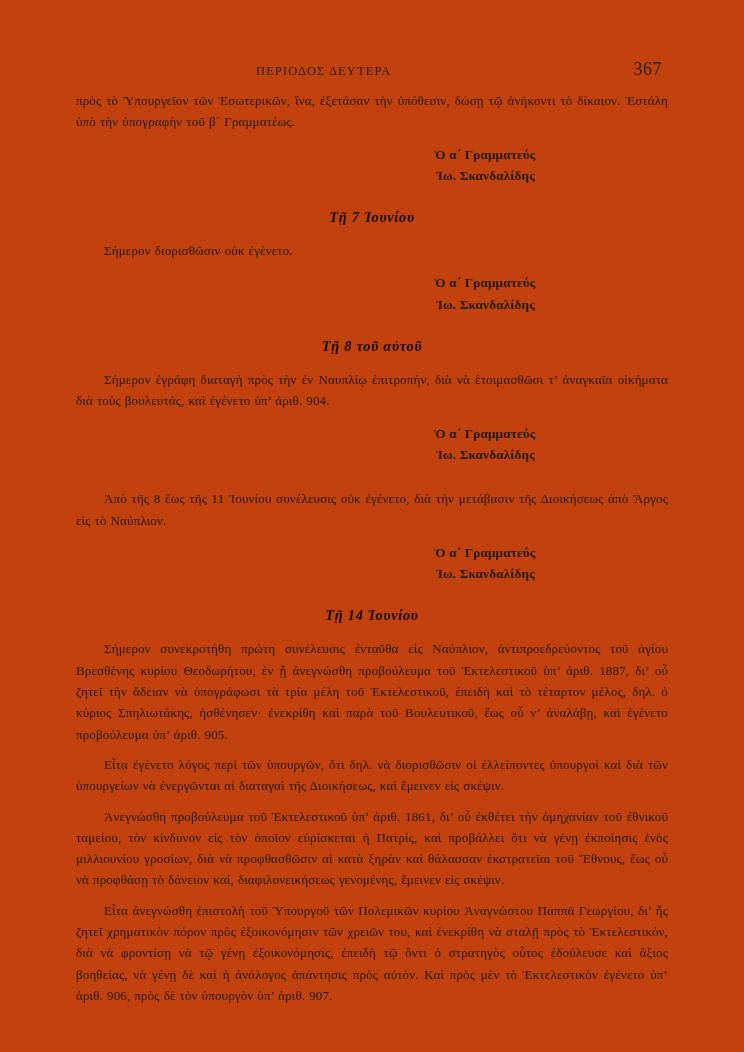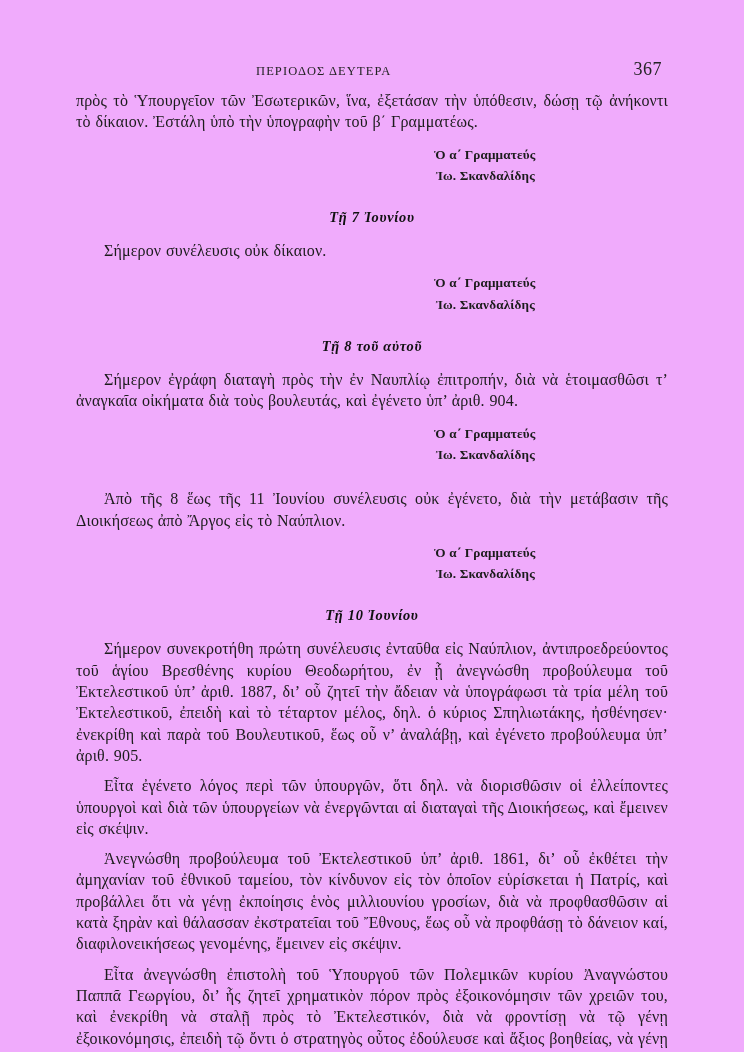--- a/index.html
+++ b/index.html
@@ -15,21 +15,21 @@
     position: relative;
     overflow: hidden;
   }
 
   .page {
     position: absolute;
     left: 0;
     top: 0;
     width: 744px;
     height: 1052px;
-    background: #f0abfc;
+    background: #c2410c;
   }
 
   
   .running-head {
     position: absolute;
     left: 76px;
     top: 62px;
     width: 592px;
     height: 22px;
   }
@@ -54,21 +54,21 @@
   
   .body-col {
     position: absolute;
     left: 76px;
     top: 90px;
     width: 592px;
   }
 
   p.para {
     margin: 0 0 0 0;
-    font-size: 16px;
+    font-size: 13px;
     line-height: 21.3px;
     text-align: justify;
     text-indent: 28px;
     letter-spacing: 0.15px;
     word-spacing: 0.6px;
     color: #1c1c1c;
     hyphens: manual;
   }
   p.para.noindent {
     text-indent: 0;
@@ -134,21 +134,21 @@
     <div class="sig-gap-before"></div>
     <div class="signature">
       <span class="sig-line">Ὁ α΄ Γραμματεύς</span>
       <span class="sig-line sig-name">Ἰω. Σκανδαλίδης</span>
     </div>
 
     <div class="head-gap-before"></div>
     <h2 class="date-heading">Τῇ 7 Ἰουνίου</h2>
     <div class="head-gap-after"></div>
 
-    <p class="para">Σήμερον συνέλευσις οὐκ δίκαιον.</p>
+    <p class="para">Σήμερον διορισθῶσιν οὐκ ἐγένετο.</p>
 
     <div class="sig-gap-before"></div>
     <div class="signature">
       <span class="sig-line">Ὁ α΄ Γραμματεύς</span>
       <span class="sig-line sig-name">Ἰω. Σκανδαλίδης</span>
     </div>
 
     <div class="head-gap-before"></div>
     <h2 class="date-heading">Τῇ 8 τοῦ αὐτοῦ</h2>
     <div class="head-gap-after"></div>
@@ -166,21 +166,21 @@
 
     <p class="para">Ἀπὸ τῆς 8 ἕως τῆς 11 Ἰουνίου συνέλευσις οὐκ ἐγένετο, διὰ τὴν μετάβασιν τῆς Διοικήσεως ἀπὸ Ἄργος εἰς τὸ Ναύπλιον.</p>
 
     <div class="sig-gap-before"></div>
     <div class="signature">
       <span class="sig-line">Ὁ α΄ Γραμματεύς</span>
       <span class="sig-line sig-name">Ἰω. Σκανδαλίδης</span>
     </div>
 
     <div class="head-gap-before"></div>
-    <h2 class="date-heading">Τῇ 10 Ἰουνίου</h2>
+    <h2 class="date-heading">Τῇ 14 Ἰουνίου</h2>
     <div class="head-gap-after"></div>
 
     <p class="para">Σήμερον συνεκροτήθη πρώτη συνέλευσις ἐνταῦθα εἰς Ναύπλιον, ἀντιπροεδρεύοντος τοῦ ἁγίου Βρεσθένης κυρίου Θεοδωρήτου, ἐν ᾗ ἀνεγνώσθη προβούλευμα τοῦ Ἐκτελεστικοῦ ὑπ’ ἀριθ. 1887, δι’ οὗ ζητεῖ τὴν ἄδειαν νὰ ὑπογράφωσι τὰ τρία μέλη τοῦ Ἐκτελεστικοῦ, ἐπειδὴ καὶ τὸ τέταρτον μέλος, δηλ. ὁ κύριος Σπηλιωτάκης, ἠσθένησεν· ἐνεκρίθη καὶ παρὰ τοῦ Βουλευτικοῦ, ἕως οὗ ν’ ἀναλάβῃ, καὶ ἐγένετο προβούλευμα ὑπ’ ἀριθ. 905.</p>
 
     <div class="para-gap-sm"></div>
 
     <p class="para">Εἶτα ἐγένετο λόγος περὶ τῶν ὑπουργῶν, ὅτι δηλ. νὰ διορισθῶσιν οἱ ἐλλείποντες ὑπουργοὶ καὶ διὰ τῶν ὑπουργείων νὰ ἐνεργῶνται αἱ διαταγαὶ τῆς Διοικήσεως, καὶ ἔμεινεν εἰς σκέψιν.</p>
 
     <div class="para-gap-sm"></div>
 

